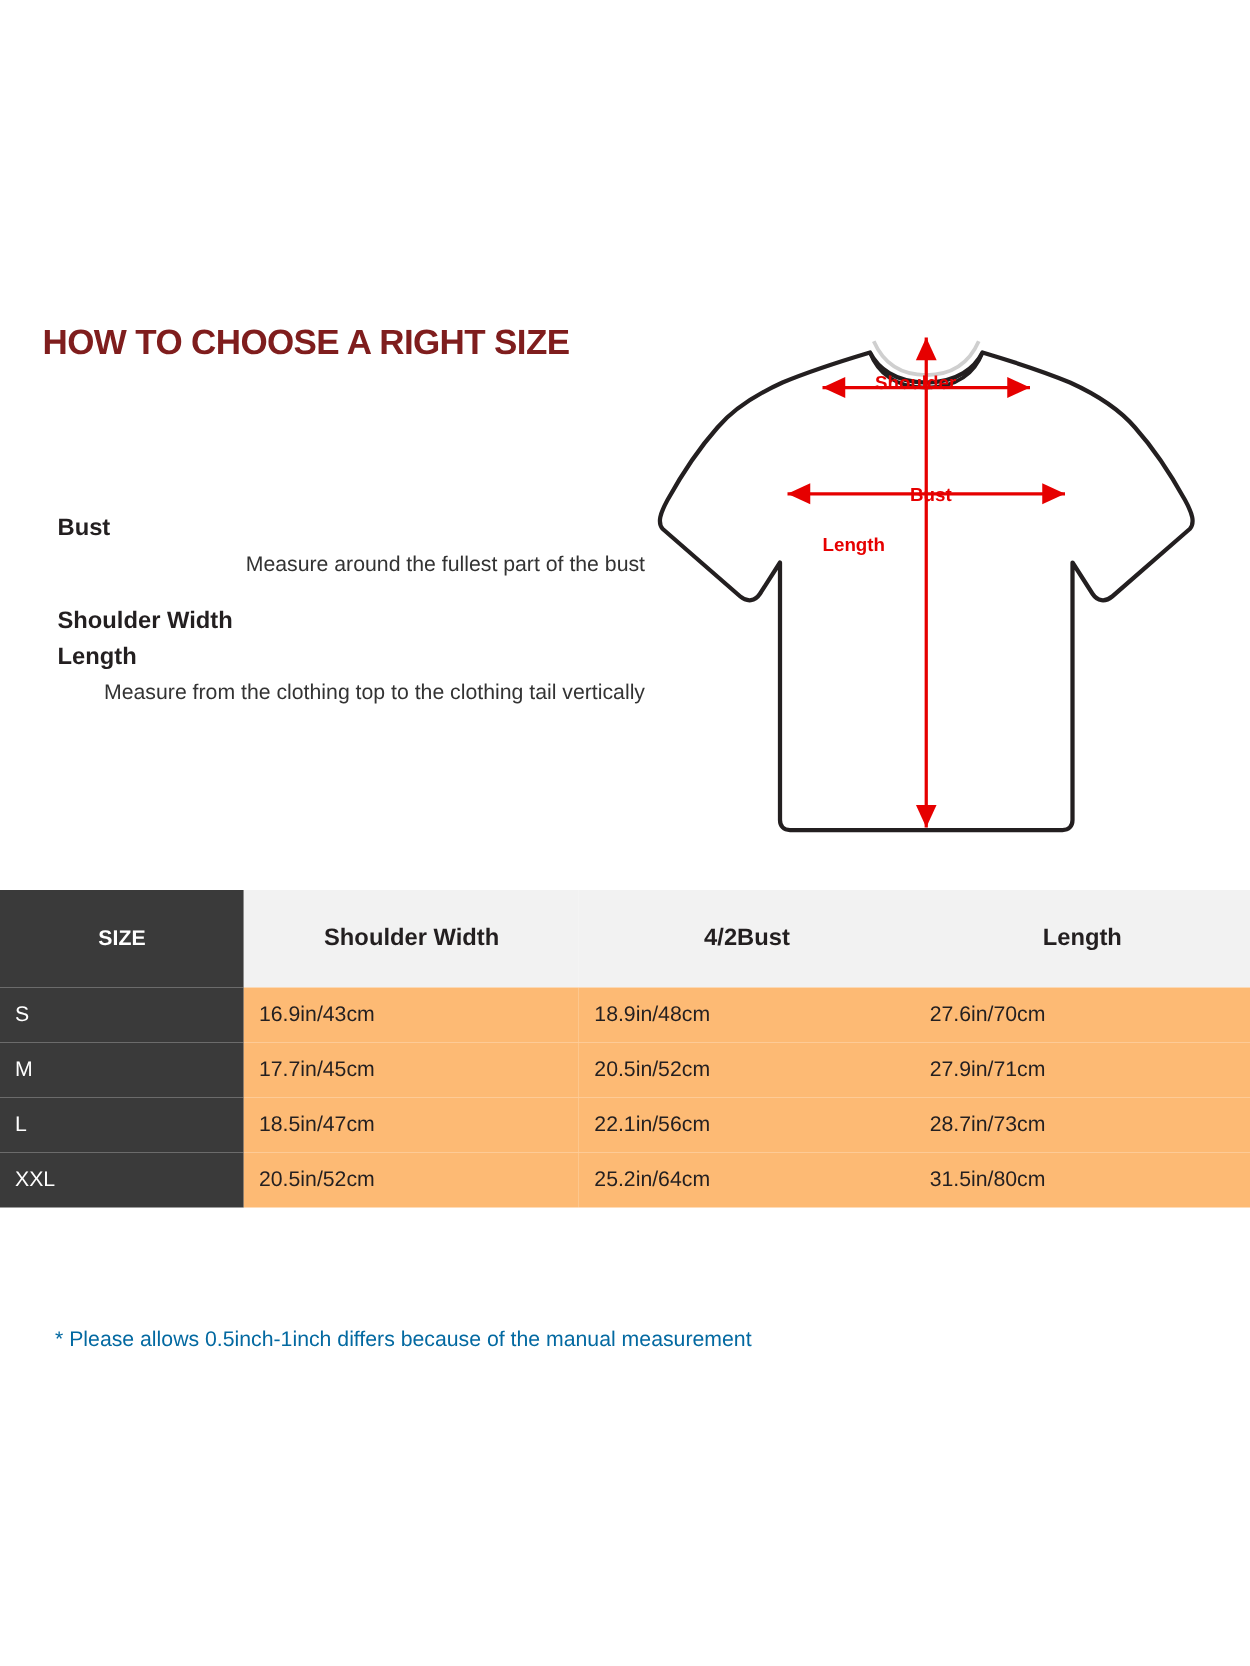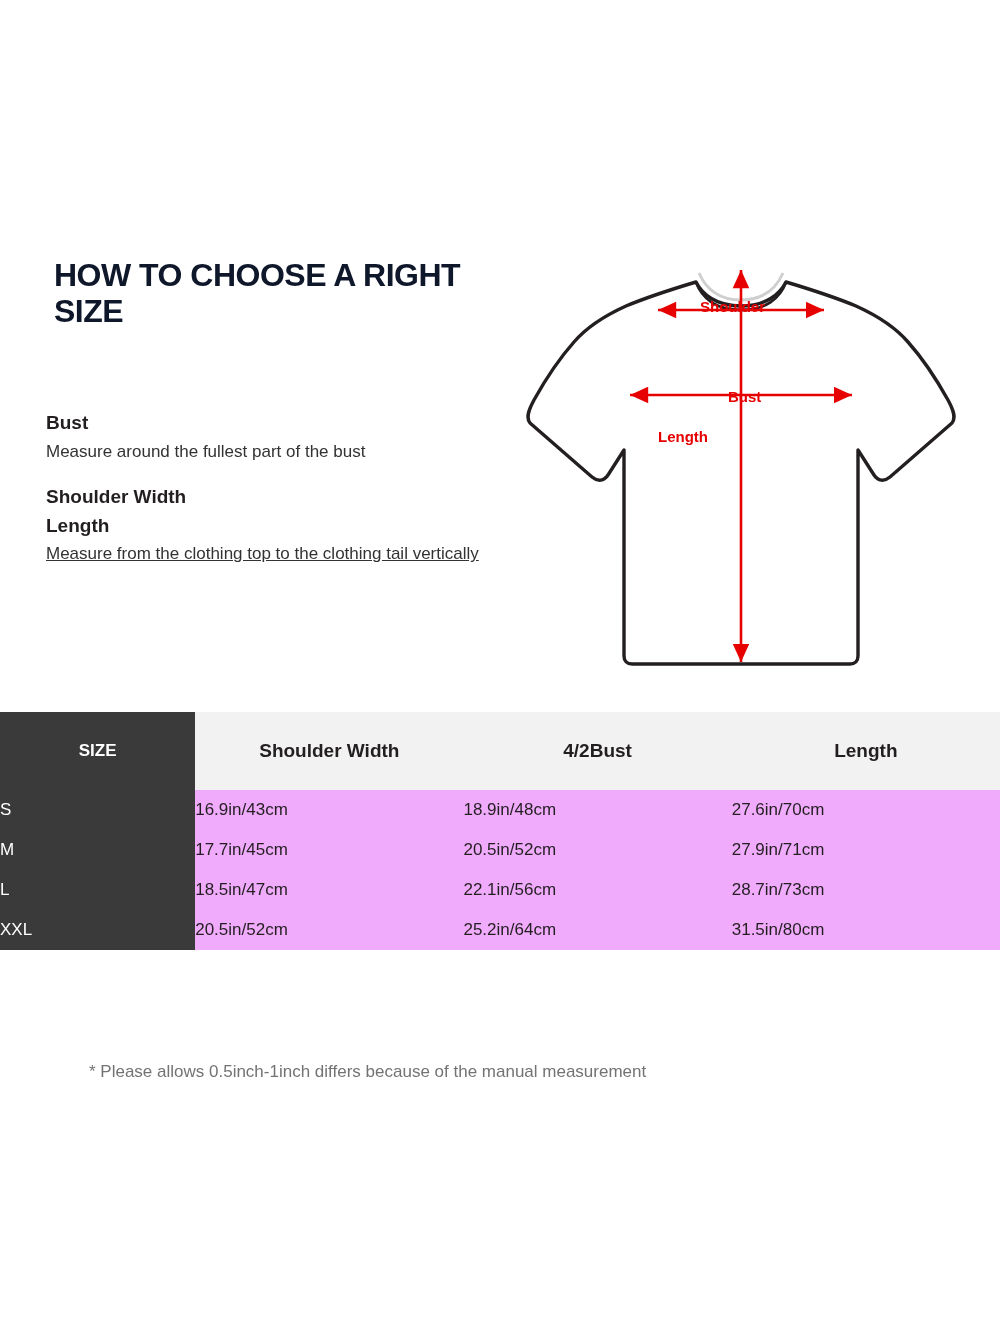--- a/index.html
+++ b/index.html
@@ -18,48 +18,49 @@
 
   
   .top {
     position: absolute;
     left: 0; top: 0;
     width: 1000px; height: 712px;
   }
 
   .headline {
     position: absolute;
-    left: 54px; top: 258px;
+    left: 34px; top: 258px;
     width: 480px;
-    font-size: 32px;
+    font-size: 28px;
     font-weight: bold;
     line-height: 1.12;
     letter-spacing: -0.5px;
-    color: #0f172a;
+    color: #7f1d1d;
   }
 
   .defs {
     position: absolute;
     left: 46px; top: 412px;
     width: 470px;
   }
   .def-term {
     font-size: 19px;
     font-weight: bold;
     color: #231f20;
     margin: 0 0 6px 0;
     line-height: 1.2;
   }
   .def-text {
     font-size: 17px;
     color: #333333;
     margin: 0 0 22px 0;
     line-height: 1.35;
-  }
-  .def-text.last { margin-bottom: 1px; text-decoration: underline; }
+    text-align: right;
+  }
+  .def-text.last { margin-bottom: 1px; }
 
   
   .shirt-wrap {
     position: absolute;
     left: 500px; top: 240px;
     width: 480px; height: 460px;
   }
   .shirt-wrap svg { display: block; }
 
   .dim-label {
@@ -79,21 +80,21 @@
     position: absolute;
     left: 0; top: 712px;
     width: 1000px;
   }
   table {
     border-collapse: collapse;
     width: 1000px;
     table-layout: fixed;
   }
   th, td {
-    padding: 0;
+    padding: 12px;
     height: 40px;
     font-size: 17px;
     color: #231f20;
     vertical-align: middle;
     font-weight: normal;
   }
   col.c-size { width: 195px; }
   col.c-col  { width: 268px; }
 
   thead th {
@@ -101,34 +102,33 @@
     font-size: 19px;
     font-weight: bold;
     background: #f2f2f2;
   }
   thead th.size-head {
     background: #3a3a3a;
     color: #ffffff;
     font-size: 17px;
   }
   tbody td {
-    background: #f0abfc;
+    background: #fdba74;
   }
   tbody td.size-cell {
     background: #3a3a3a;
     color: #ffffff;
     font-size: 17px;
   }
 
   .note {
     position: absolute;
     left: 44px; top: 1062px;
     font-size: 17px;
-    color: #737373;
-    margin-left: 45px;
+    color: #0369a1;
   }
 </style>
 </head>
 <body>
 
 <div class="page">
 
   <div class="top">
 
     <div class="headline">HOW TO CHOOSE A RIGHT SIZE</div>

